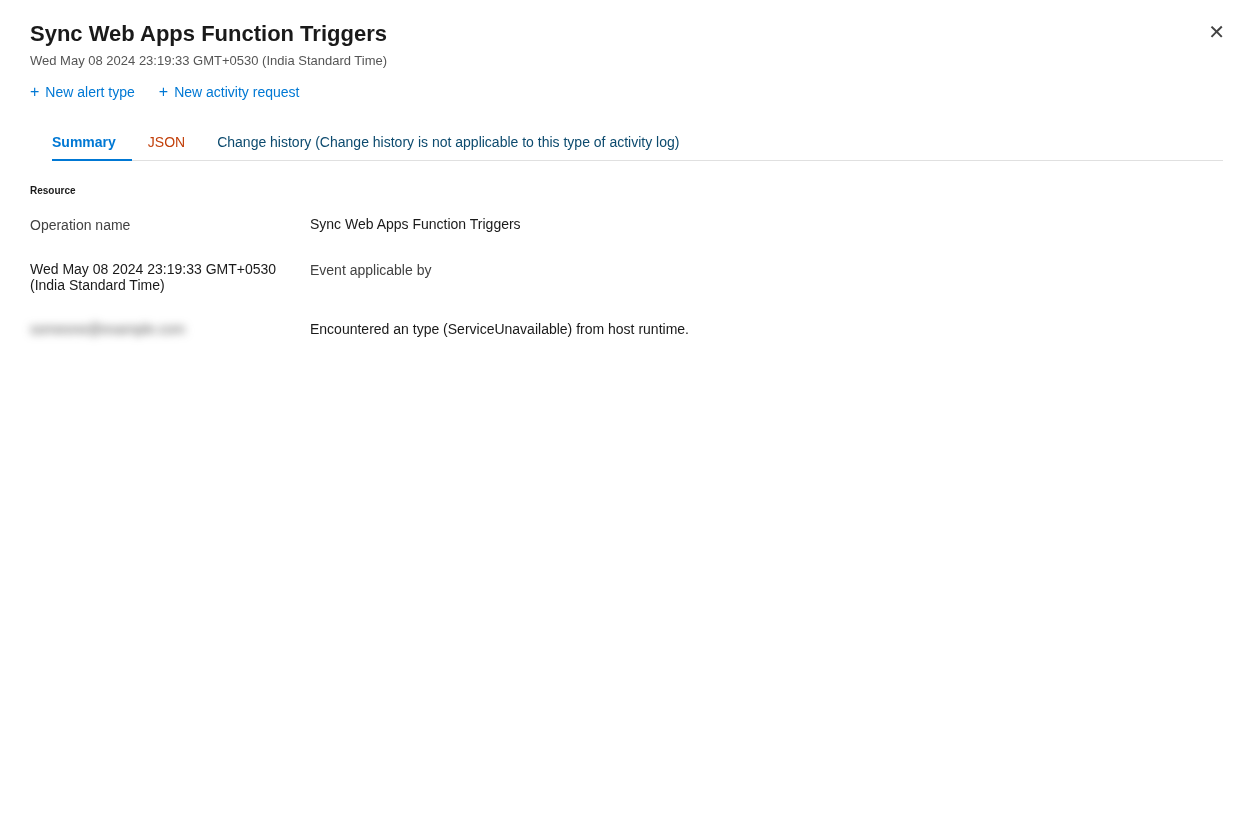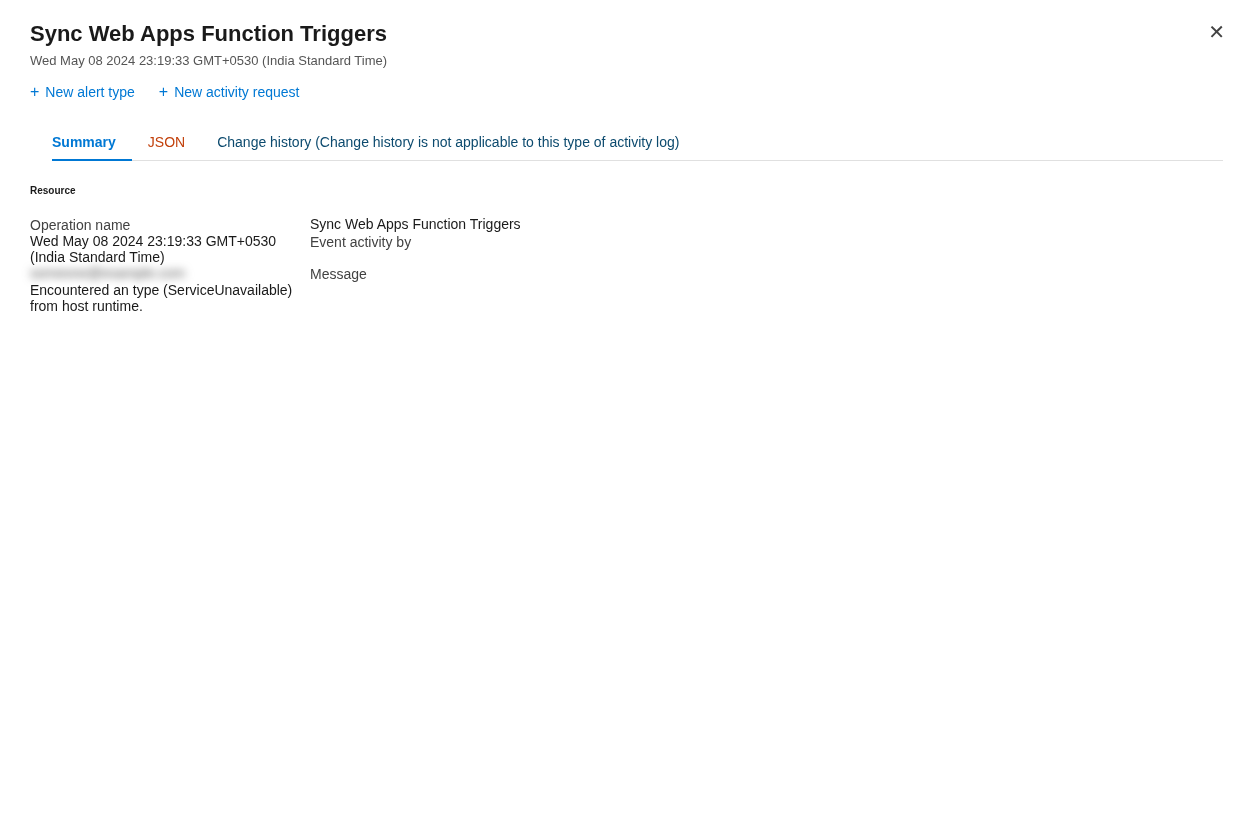--- a/index.html
+++ b/index.html
@@ -130,20 +130,21 @@
     .section-label {
       font-size: 10px;
       font-weight: 600;
       color: #1a1a1a;
       margin-bottom: 20px;
     }
 
     .detail-grid {
       display: grid;
       grid-template-columns: 280px 1fr;
+      row-gap: 28px;
     }
 
     .detail-label {
       font-size: 14px;
       color: #424242;
       padding-top: 1px;
     }
 
     .detail-value {
       font-size: 14px;
@@ -199,26 +200,23 @@
     <div class="detail-grid">
 
       <div class="detail-label">
         <span>Operation name</span>
       </div>
       <div class="detail-value">Sync Web Apps Function Triggers</div>
 
       <div class="detail-value">Wed May 08 2024 23:19:33 GMT+0530 (India Standard Time)</div>
 
       <div class="detail-label">
-        <span>Event activity by</span>
+        <span>Event applicable by</span>
       </div>
       <div class="detail-value blurred">someone@example.com</div>
 
 
-      <div class="detail-label">
-        <span>Message</span>
-      </div>
       <div class="detail-value">Encountered an type (ServiceUnavailable) from host runtime.</div>
 
     </div>
   </div>
 
 </div>
 
 </body></html>

